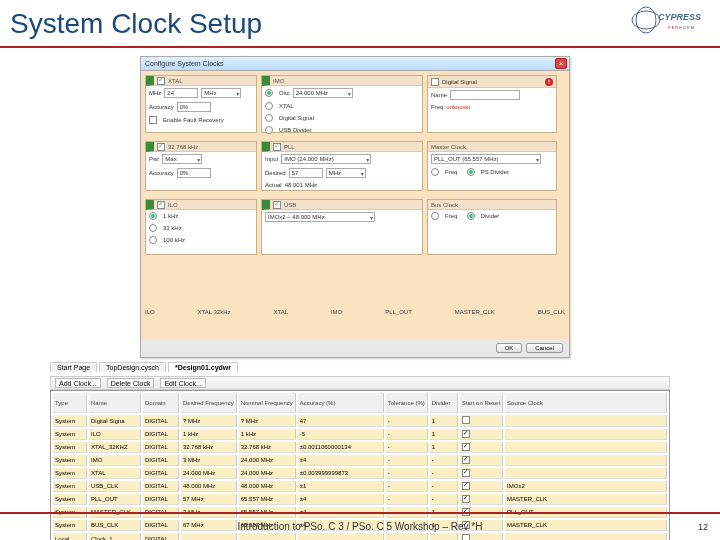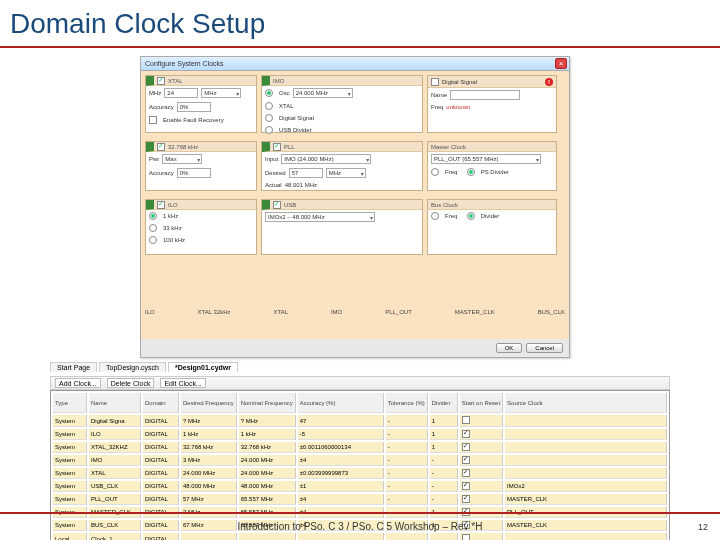--- a/index.html
+++ b/index.html
@@ -55,22 +55,30 @@
   .cb.on:after{content:"✓";font-size:7px;color:#333;position:relative;top:-2px;}
   .redrule2{position:absolute;left:0;right:0;bottom:26px;height:2px;background:#b02020;}
   .footer{position:absolute;left:0;right:0;bottom:8px;text-align:center;font-size:10px;color:#333;}
   .pagenum{position:absolute;right:12px;bottom:8px;font-size:9px;color:#333;}
   svg{display:block;}
 </style>
 </head>
 <body>
 
 <div class="slide">
-  <div class="title">Domain Clock Setup</div>
-
+  <div class="title">System Clock Setup</div>
+
+  <div class="logo">
+    <svg viewBox="0 0 80 30">
+        <ellipse cx="18" cy="14" rx="14" ry="9" fill="none" stroke="#4a6a8a" stroke-width="1"></ellipse>
+        <ellipse cx="18" cy="14" rx="10" ry="13" fill="none" stroke="#4a6a8a" stroke-width="1"></ellipse>
+        <text x="30" y="14" font-size="9" fill="#4a6a8a" font-style="italic" font-weight="bold">CYPRESS</text>
+        <text x="40" y="23" font-size="4" fill="#b02020" letter-spacing="1">PERFORM</text>
+      </svg>
+  </div>
 
   <div class="redrule"></div>
 
   <div class="dlg">
     <div class="dlg-title">
       <span>Configure System Clocks</span>
       <span class="dlg-close">×</span>
     </div>
     <div class="dlg-body">
       <div class="toprow">

